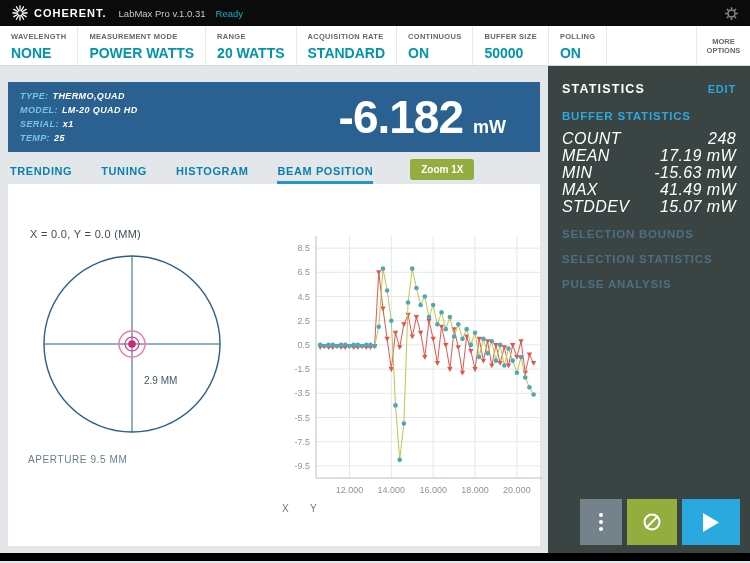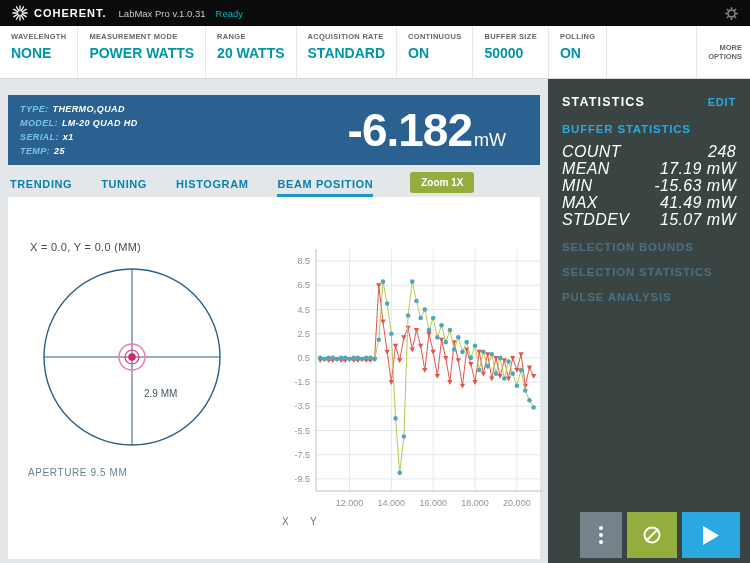--- a/index.html
+++ b/index.html
@@ -8,40 +8,40 @@
 
   
   .topbar { height:26px; background:#0b0b0b; display:flex; align-items:center; padding:0 12px; position:relative; }
   .logo-icon { width:16px; height:16px; margin-right:6px; flex:none; }
   .brand { color:#fff; font-weight:bold; font-size:11px; letter-spacing:1px; }
   .version { color:#c9c9c9; font-size:9.5px; margin-left:12px; }
   .status { color:#00b4c4; font-size:9.5px; margin-left:10px; }
   .gear { position:absolute; right:10px; top:5px; width:17px; height:17px; cursor:pointer; }
 
   
-  .toolbar { height:53px; background:#fff; display:flex; border-bottom:1px solid #d5d9db; }
+  .toolbar { height:40px; background:#fff; display:flex; border-bottom:1px solid #d5d9db; }
   .tb-item { padding:6px 11px 0 11px; border-right:1px solid #e6e8ea; cursor:pointer; }
   .tb-label { font-size:7.5px; color:#666; letter-spacing:.3px; font-weight:bold; white-space:nowrap; }
   .tb-value { font-size:14px; color:#0095a8; font-weight:bold; margin-top:4px; white-space:nowrap; }
   .tb-spacer { flex:1; }
   .tb-more { width:54px; border-left:1px solid #e6e8ea; display:flex; align-items:center; justify-content:center;
-             font-size:7.5px; color:#666; font-weight:bold; text-align:right; padding:0 8px; cursor:pointer; }
+             font-size:7.5px; color:#666; font-weight:bold; text-align:center; padding:0 8px; cursor:pointer; }
 
   .main { display:flex; height:487px; }
   .left { flex:1; display:flex; flex-direction:column; padding:16px 8px 7px 8px; min-width:0; }
 
   
   .device-panel { background:#2a6190; height:70px; display:flex; align-items:center; padding-left:12px; flex:none; }
   .dev-rows { display:flex; flex-direction:column; justify-content:center;font-style:italic; }
   .dev-row { font-size:9px; line-height:14px; letter-spacing:.4px; white-space:nowrap; }
   .dev-label { color:#76c6de; font-weight:bold; margin-right:4px; }
   .dev-value { color:#fff; font-weight:bold; }
   .reading { margin-left:auto; margin-right:34px; display:flex; align-items:baseline; color:#fff; }
   .reading-value { font-size:46px; font-weight:bold; letter-spacing:-1px; }
-  .reading-unit { font-size:18px; font-weight:normal; margin-left:2px; }
+  .reading-unit { font-size:18px; font-weight:bold; margin-left:10px; }
 
   
   .tabs-row { display:flex; align-items:flex-end; height:32px; gap:29px; padding:0 2px; flex:none; }
   .tab { font-size:11px; font-weight:bold; color:#0a80ad; letter-spacing:.6px; padding-bottom:7px; cursor:pointer; white-space:nowrap; }
   .tab.active { border-bottom:3px solid #2196c8; padding-bottom:4px; }
   .zoom-btn { background:#93ad3f; color:#fff; font-size:10px; font-weight:bold; padding:5px 11px; border-radius:3px;
               margin-left:8px; margin-bottom:4px; cursor:pointer; }
 
   
   .card { background:#fff; flex:1; display:flex; padding:42px 4px 6px 20px; min-height:0; }

